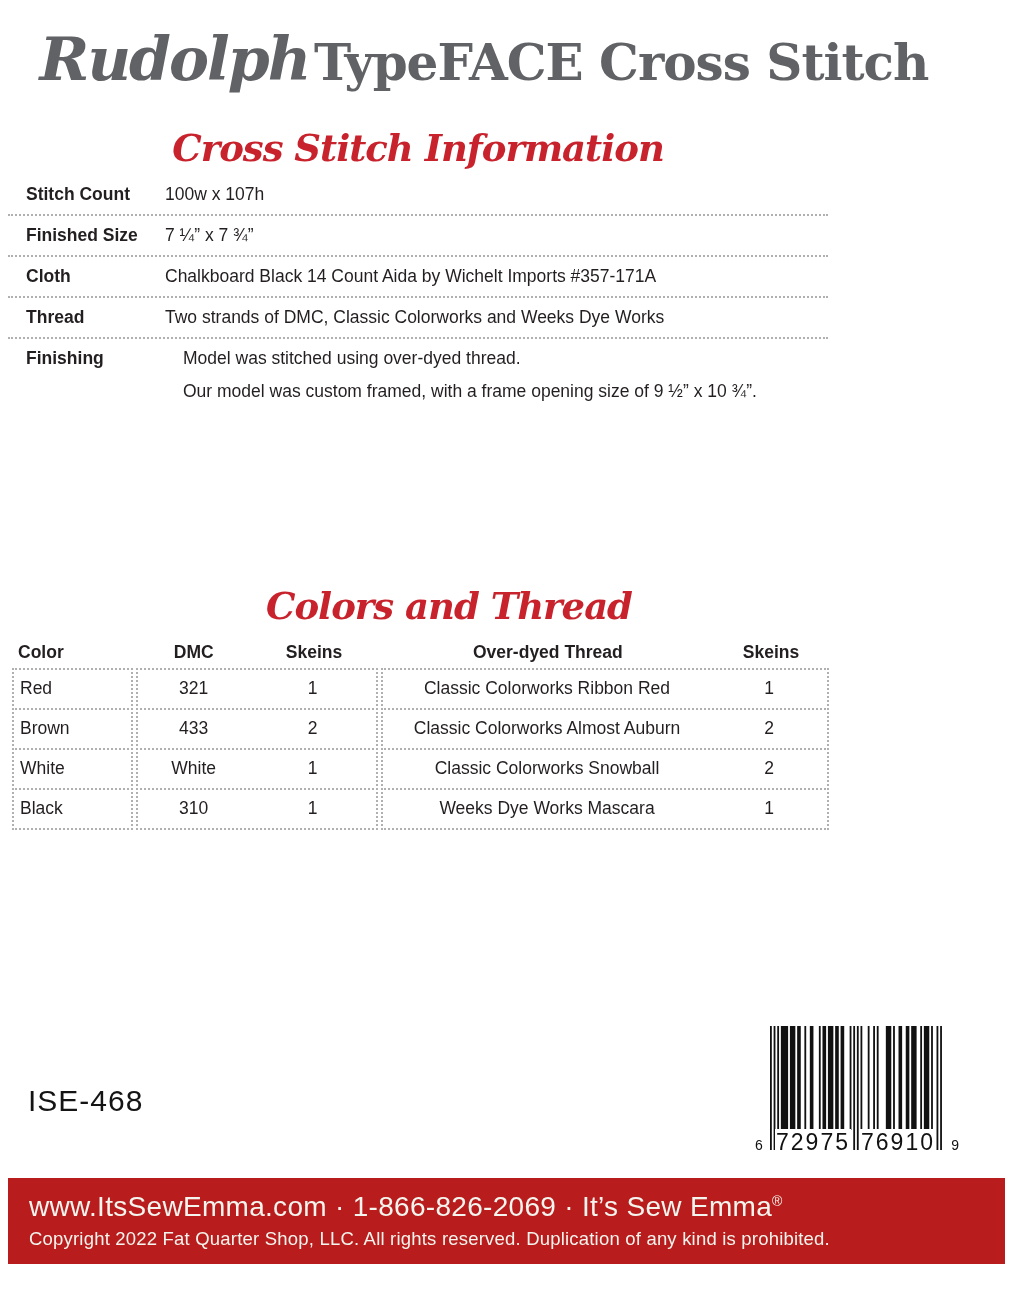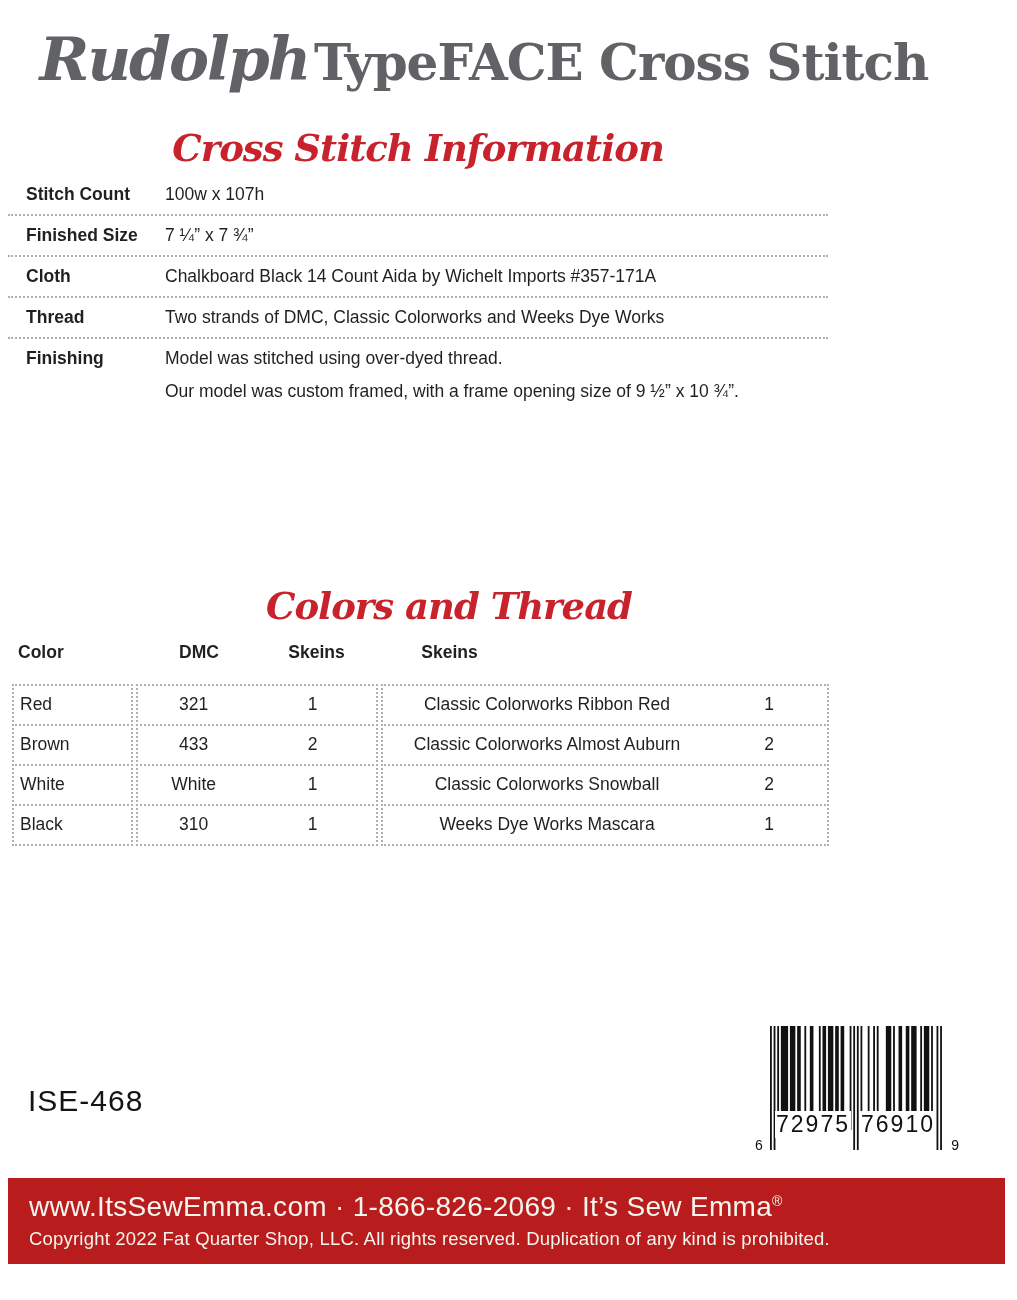--- a/index.html
+++ b/index.html
@@ -18,27 +18,27 @@
                    font-family:"DejaVu Serif",serif;font-style:italic;font-weight:700;
                    color:#c8232c;font-size:37px;letter-spacing:-1px;}
   #info-heading{top:126px;}
   #colors-heading{top:584px;padding-left:31px;}
 
   
   .info-table{position:absolute;left:8px;top:175px;width:820px;}
   .info-row{display:grid;grid-template-columns:147px 1fr;align-items:start;
             padding:9px 0 10px 10px;border-bottom:2px dotted #b0b0b0;
             font-size:17.5px;line-height:20px;}
-  .info-row.last{border-bottom:none;}
+  .info-row.last{border-bottom:none;gap:18px;}
   .info-label{font-weight:700;margin-left:8px;}
   .finishing-line2{margin-top:13px;}
 
   
   .colors-table{position:absolute;left:12px;top:642px;width:817px;font-size:17.5px;}
-  .colors-header{display:flex;gap:14px;font-weight:700;margin-bottom:23px;}
+  .colors-header{display:flex;gap:5px;font-weight:700;margin-bottom:7px;}
   .h1{width:121px;padding-left:6px;box-sizing:border-box;}
   .h2{width:242px;display:flex;box-sizing:border-box;}
   .h3{width:449px;display:flex;box-sizing:border-box;}
   .sub1c2{width:47%;text-align:center;}
   .sub2c2{width:53%;text-align:center;}
   .sub1c3{width:74%;text-align:center;}
   .sub2c3{width:26%;text-align:center;}
   .colors-row{display:flex;gap:3px;margin-top:-2px;}
   .cell{border:2px dotted #b0b0b0;padding:8px 0 9px;box-sizing:border-box;}
   .c1{width:121px;padding-left:6px;}
@@ -46,21 +46,21 @@
   .c3{width:449px;display:flex;}
 
   
   .product-code{position:absolute;left:28px;top:1084px;font-size:30px;
                 font-weight:500;letter-spacing:1px;color:#141414;}
 
   
   .barcode{position:absolute;left:753px;top:1026px;width:206px;height:134px;}
   .barcode svg{position:absolute;left:17px;top:0;}
   .barcode svg rect{fill:#111;}
-  .bc-group{position:absolute;top:85px;height:27px;background:#fff;
+  .bc-group{position:absolute;top:103px;height:27px;background:#fff;
             font-size:23px;letter-spacing:2px;text-align:center;line-height:27px;color:#111;}
   #bc-g1{left:22px;width:76px;}
   #bc-g2{left:107px;width:76px;}
   .bc-side{position:absolute;top:111px;font-size:14px;color:#111;}
   #bc-left{left:2px;}
   #bc-right{right:0px;}
 
   
   .footer{position:absolute;left:8px;top:1178px;width:997px;height:86px;
           background:#b91c1c;color:#f3f5ee;box-sizing:border-box;padding:13px 0 0 21px;}
@@ -109,20 +109,21 @@
   <div class="section-heading" id="colors-heading">Colors and Thread</div>
 
   <div class="colors-table">
     <div class="colors-header">
       <div class="h1">Color</div>
       <div class="h2">
         <span class="sub1c2">DMC</span>
         <span class="sub2c2">Skeins</span>
       </div>
       <div class="h3">
+        <span class="sub1c3">Over-dyed Thread</span>
         <span class="sub2c3">Skeins</span>
       </div>
     </div>
 
     <div class="colors-row">
       <div class="cell c1">Red</div>
       <div class="cell c2">
         <span class="sub1c2">321</span>
         <span class="sub2c2">1</span>
       </div>

